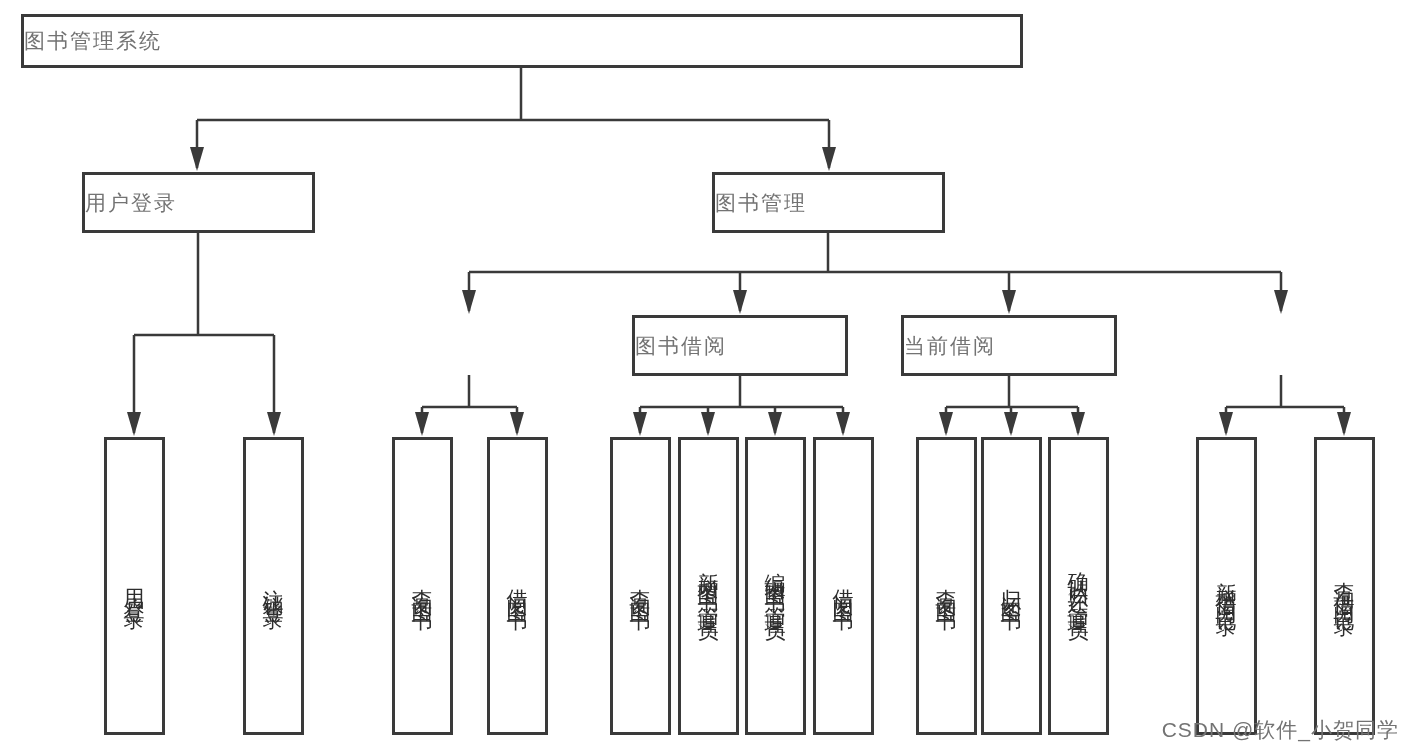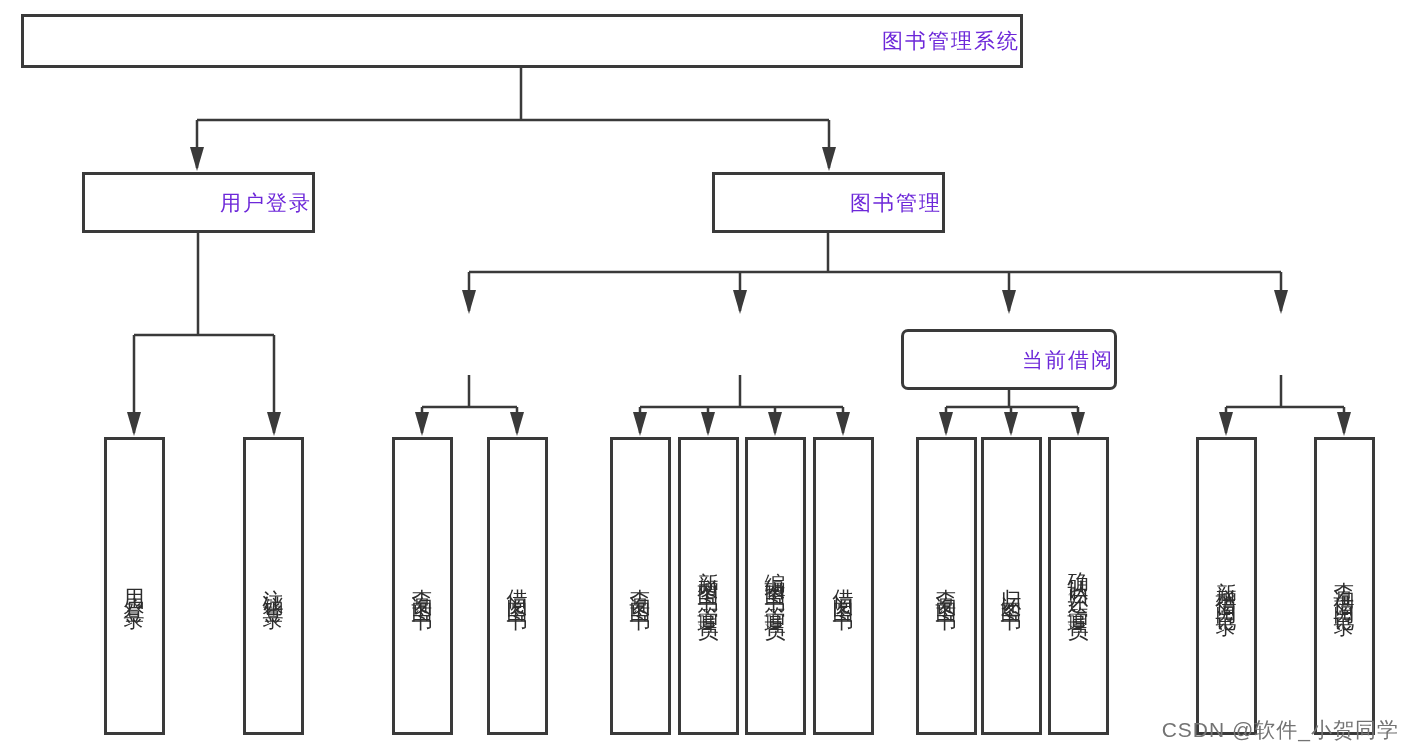--- a/index.html
+++ b/index.html
@@ -21,24 +21,24 @@
     width: 1405px; height: 747px;
     z-index: 1;
   }
   .hnode {
     position: absolute;
     box-sizing: border-box;
     border: 3px solid #3a3a3a;
     background: #ffffff;
     display: flex;
     align-items: center;
-    justify-content: flex-end;
+    justify-content: flex-start;
     font-size: 21px;
     letter-spacing: 2px;
-    color: #6d28d9;
+    color: #737373;
     z-index: 2;
   }
   .vnode {
     position: absolute;
     top: 437px;
     width: 61px;
     height: 298px;
     box-sizing: border-box;
     border: 3px solid #3a3a3a;
     background: #ffffff;
@@ -115,21 +115,24 @@
     <span>图书管理系统</span>
   </div>
 
   <div class="hnode" style="left:82px; top:172px; width:233px; height:61px;">
     <span>用户登录</span>
   </div>
   <div class="hnode" style="left:712px; top:172px; width:233px; height:61px;">
     <span>图书管理</span>
   </div>
 
-  <div class="hnode" style="left:901px; top:329px; width:216px; height:61px;border-radius:7px;">
+  <div class="hnode" style="left:632px; top:315px; width:216px; height:61px;">
+    <span>图书借阅</span>
+  </div>
+  <div class="hnode" style="left:901px; top:315px; width:216px; height:61px;">
     <span>当前借阅</span>
   </div>
 
   <div class="vnode" style="left:104px;">
     <span>用户登录</span>
   </div>
   <div class="vnode" style="left:243px;">
     <span>注销登录</span>
   </div>
 

